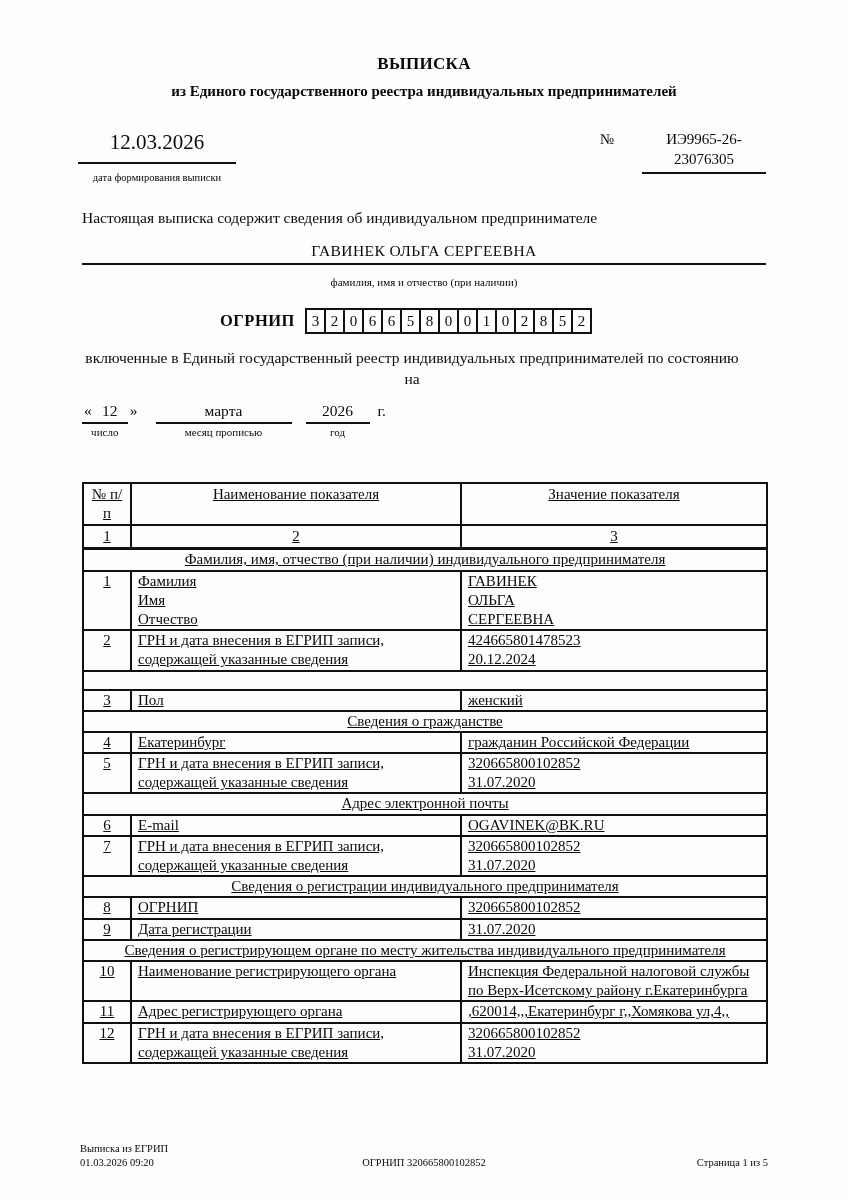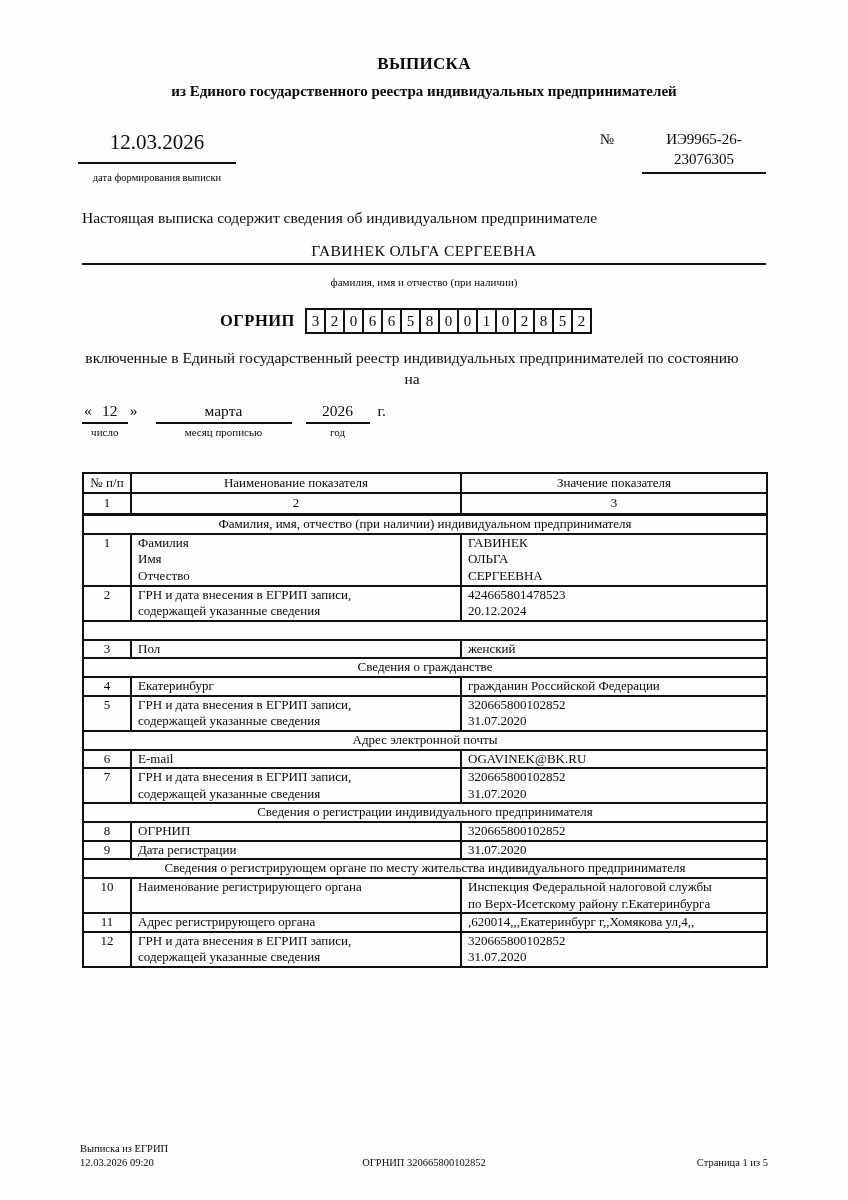--- a/index.html
+++ b/index.html
@@ -46,21 +46,21 @@
   .asof .q { padding:0 2px; }
   .unit { text-align:center; }
   .unit .val { display:block; padding-bottom:2px; border-bottom:2px solid #111; }
   .unit .cap { display:block; font-size:11px; margin-top:2px; }
   .u-day { width:46px; margin-left:-12px; }
   .u-day .val { padding-left:10px; }
   .u-month { width:136px; margin-left:16px; }
   .u-year { width:64px; margin-left:14px; }
   .g-suffix { margin-left:8px; }
 
-  table.main { margin-top:34px; width:684px; border-collapse:collapse; font-size:13px; table-layout:fixed; }
+  table.main { margin-top:44px; width:684px; border-collapse:collapse; font-size:15px; table-layout:fixed;text-decoration:underline; }
   table.main td, table.main th { border:2px solid #111; padding:0 6px; vertical-align:top; line-height:1.28; font-weight:normal; }
   col.c-num { width:48px; }
   col.c-name { width:330px; }
   col.c-val { width:306px; }
   tr.hdr td { text-align:center; padding:1px 4px; }
   tr.hdr2 td { text-align:center; border-bottom-width:3px; }
   td.section { font-weight:bold; text-align:center; padding:1px 40px; }
   td.spacer { height:17px; padding:0; }
   td.num { text-align:center; }
   td.name, td.val { white-space:pre-line; }
@@ -149,21 +149,21 @@
         <td>№ п/п</td>
         <td>Наименование показателя</td>
         <td>Значение показателя</td>
       </tr>
       <tr class="hdr hdr2">
         <td>1</td>
         <td>2</td>
         <td>3</td>
       </tr>
     <tr>
-          <td colspan="3" class="section">Фамилия, имя, отчество (при наличии) индивидуальном предпринимателя</td>
+          <td colspan="3" class="section">Фамилия, имя, отчество (при наличии) индивидуального предпринимателя</td>
         </tr>
         <tr>
           <td class="num">1</td>
           <td class="name">Фамилия
 Имя
 Отчество</td>
           <td class="val">ГАВИНЕК
 ОЛЬГА
 СЕРГЕЕВНА</td>
         </tr>
@@ -247,17 +247,17 @@
 31.07.2020</td>
         </tr>
       </tbody>
   </table>
 
   <div class="footer">
     <div class="footer-center">ОГРНИП 320665800102852</div>
     <div class="footer-right">Страница 1 из 5</div>
     <div class="footer-left">
       <div>Выписка из ЕГРИП</div>
-      <div>12.03.2026 09:20</div>
+      <div>01.03.2026 09:20</div>
     </div>
   </div>
 
 </div>
 
 </body></html>

